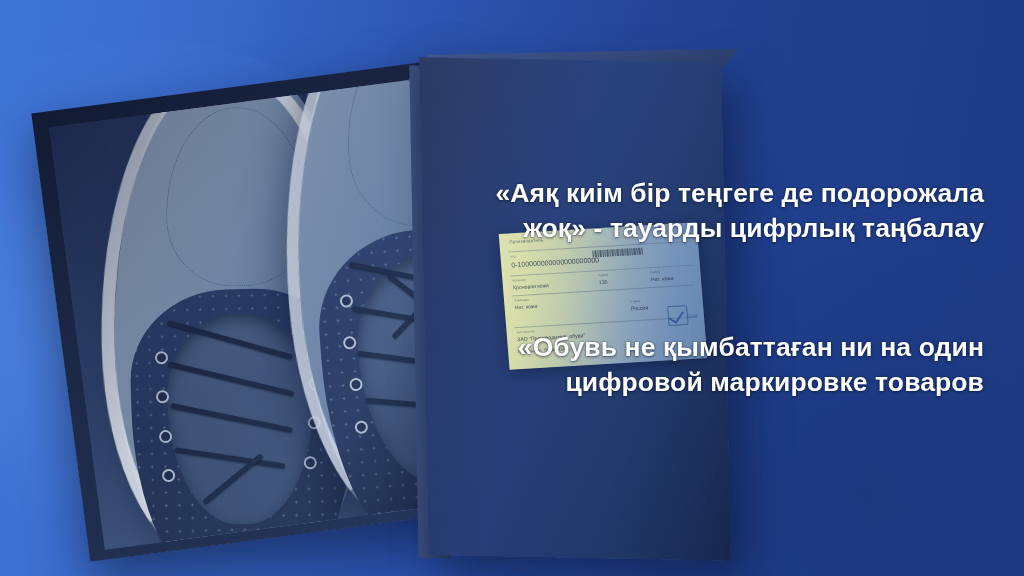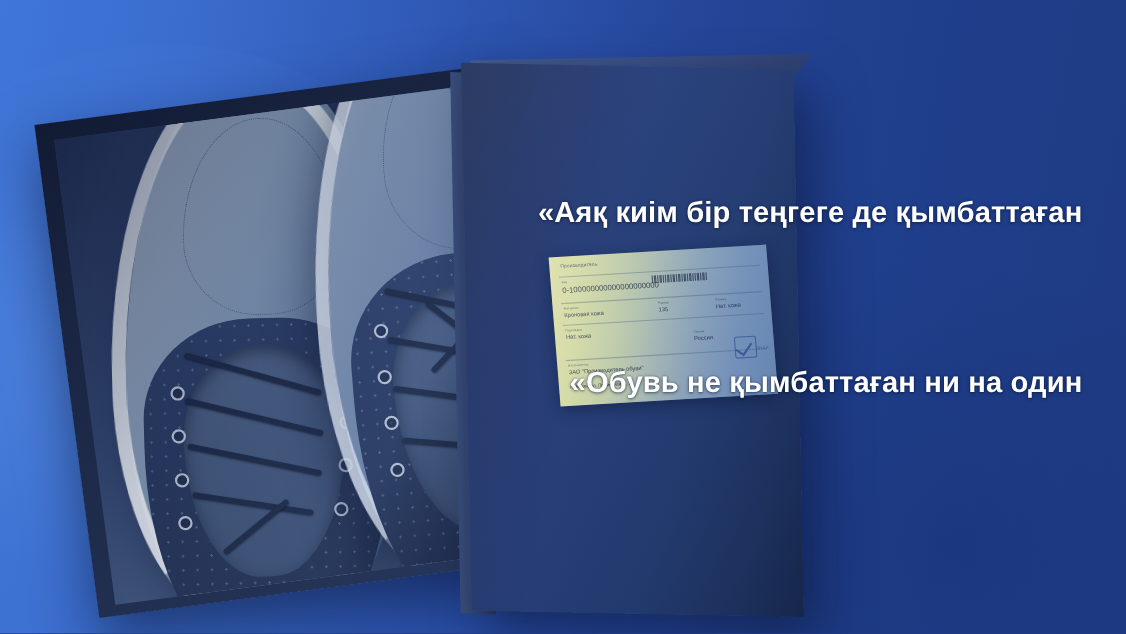--- a/index.html
+++ b/index.html
@@ -437,20 +437,22 @@
 
       <div class="lbl-check">
           <span></span>
         </div>
       <div class="lbl-chkword">ЗНАК</div>
     </div>
 
   </div>
 
   <div class="caption caption-kk">
-    <div>«Аяқ киім бір теңгеге де қымбаттаған</div>
+    <div>«Аяқ киім бір теңгеге де подорожала</div>
+    <div>жоқ» - тауарды цифрлық таңбалау</div>
   </div>
 
   <div class="caption caption-ru">
     <div>«Обувь не қымбаттаған ни на один</div>
+    <div>цифровой маркировке товаров</div>
   </div>
 
 </div>
 
 </body></html>

